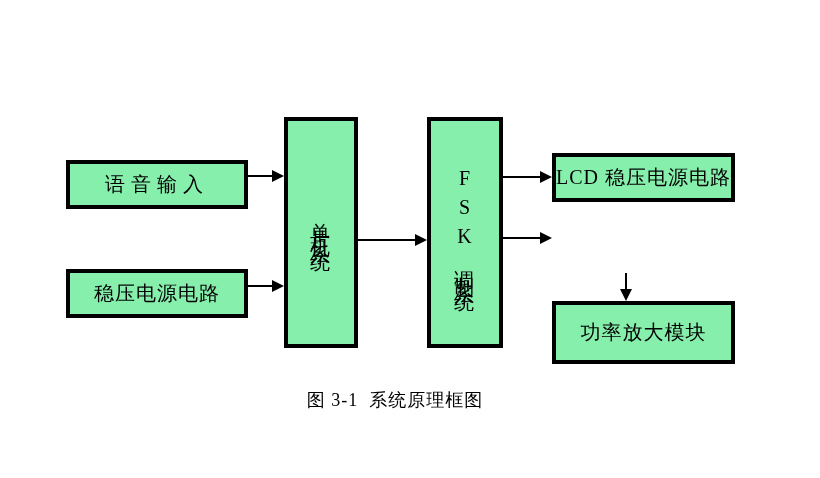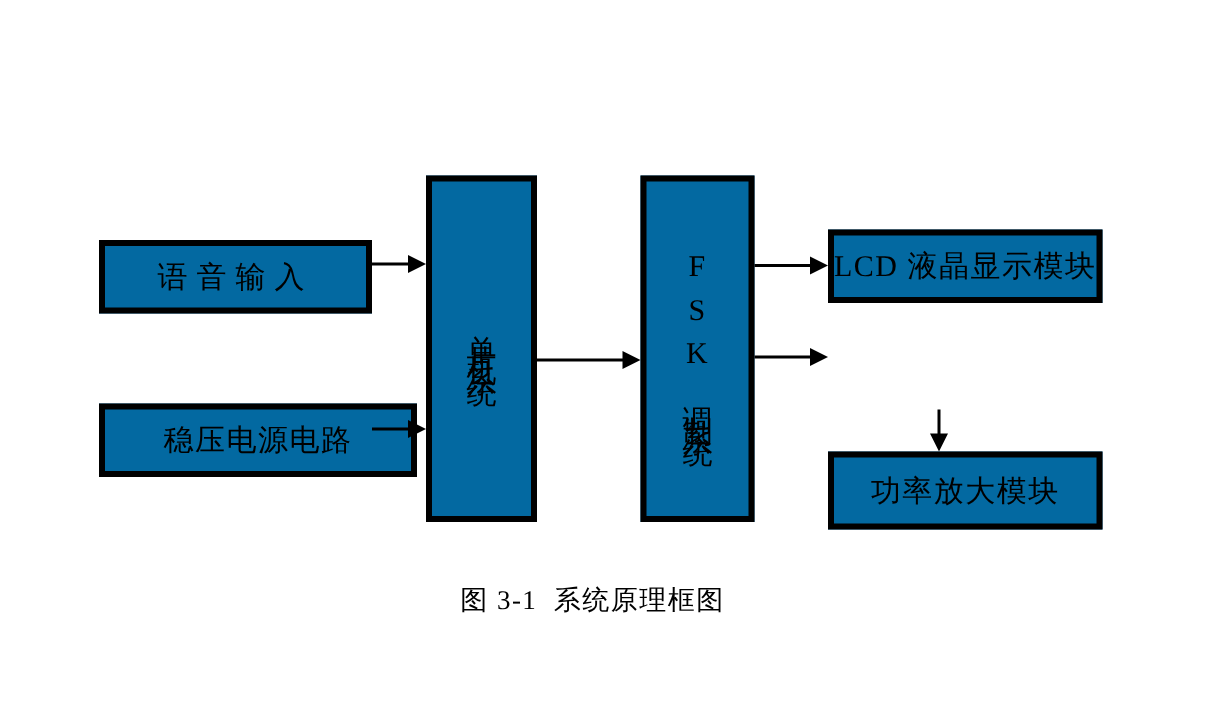--- a/index.html
+++ b/index.html
@@ -14,21 +14,21 @@
     background: #ffffff;
     font-family: "Liberation Serif", "DejaVu Serif", serif;
     color: #000000;
     overflow: hidden;
   }
   
   .node {
     position: absolute;
     box-sizing: border-box;
     border: 4px solid #000000;
-    background: #0369a1;
+    background: #86efac;
     display: flex;
     align-items: center;
     justify-content: center;
   }
   .node .lbl {
     font-size: 20px;
     letter-spacing: 1px;
     white-space: nowrap;
     color: #000000;
   }
@@ -102,38 +102,38 @@
 </style>
 </head>
 <body>
 
 <div class="canvas">
 
   <div class="node" style="left:66px; top:160px; width:182px; height:49px;">
     <span class="lbl spaced">语音输入</span>
   </div>
 
-  <div class="node" style="left:66px; top:269px; width:212px; height:49px;">
+  <div class="node" style="left:66px; top:269px; width:182px; height:49px;">
     <span class="lbl">稳压电源电路</span>
   </div>
 
   <div class="node vertical" style="left:284px; top:117px; width:74px; height:231px;">
     <span class="lbl">单片机系统</span>
   </div>
 
   <div class="node vertical" style="left:427px; top:117px; width:76px; height:231px;">
     <span class="lbl">FSK调制系统</span>
   </div>
 
   <div class="node" style="left:552px; top:153px; width:183px; height:49px;">
-    <span class="lbl">LCD 液晶显示模块</span>
+    <span class="lbl">LCD 稳压电源电路</span>
   </div>
 
 
-  <div class="node" style="left:552px; top:301px; width:183px; height:52px;">
+  <div class="node" style="left:552px; top:301px; width:183px; height:63px;">
     <span class="lbl">功率放大模块</span>
   </div>
 
   <div class="arrow-right" style="left:248px; top:170px; width:36px;">
     <div class="shaft"></div>
     <div class="head"></div>
   </div>
 
   <div class="arrow-right" style="left:248px; top:280px; width:36px;">
     <div class="shaft"></div>

